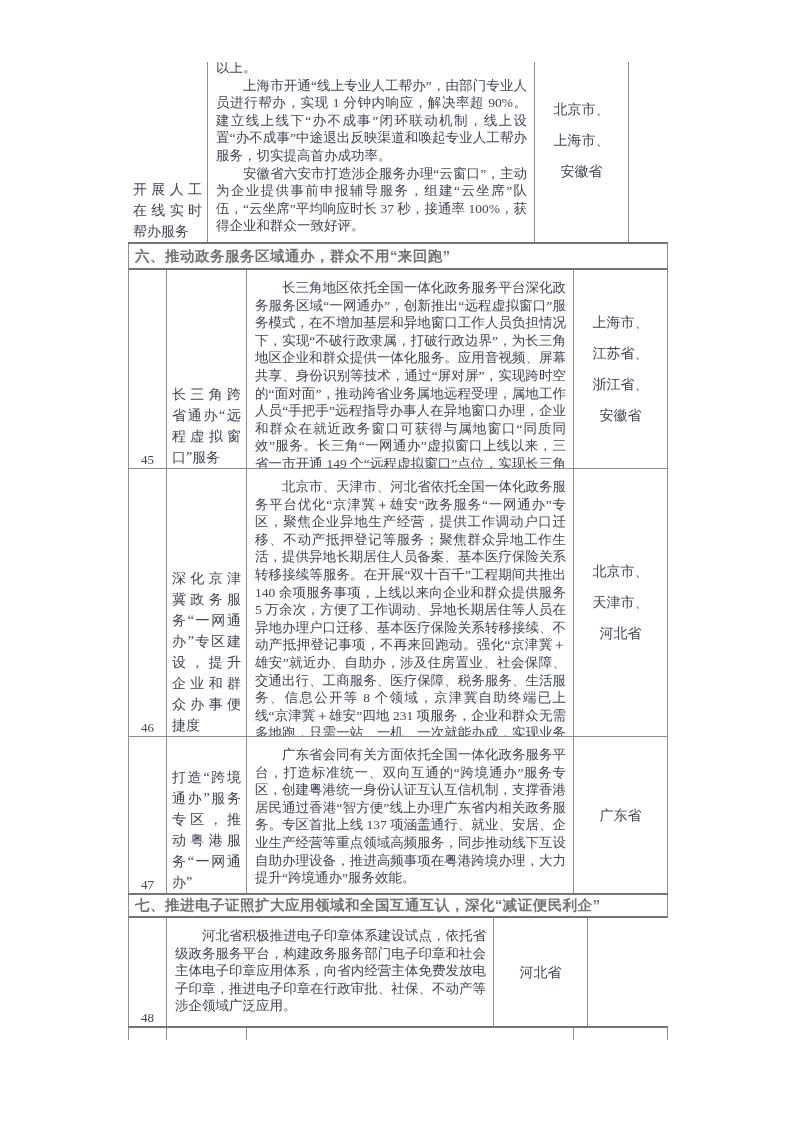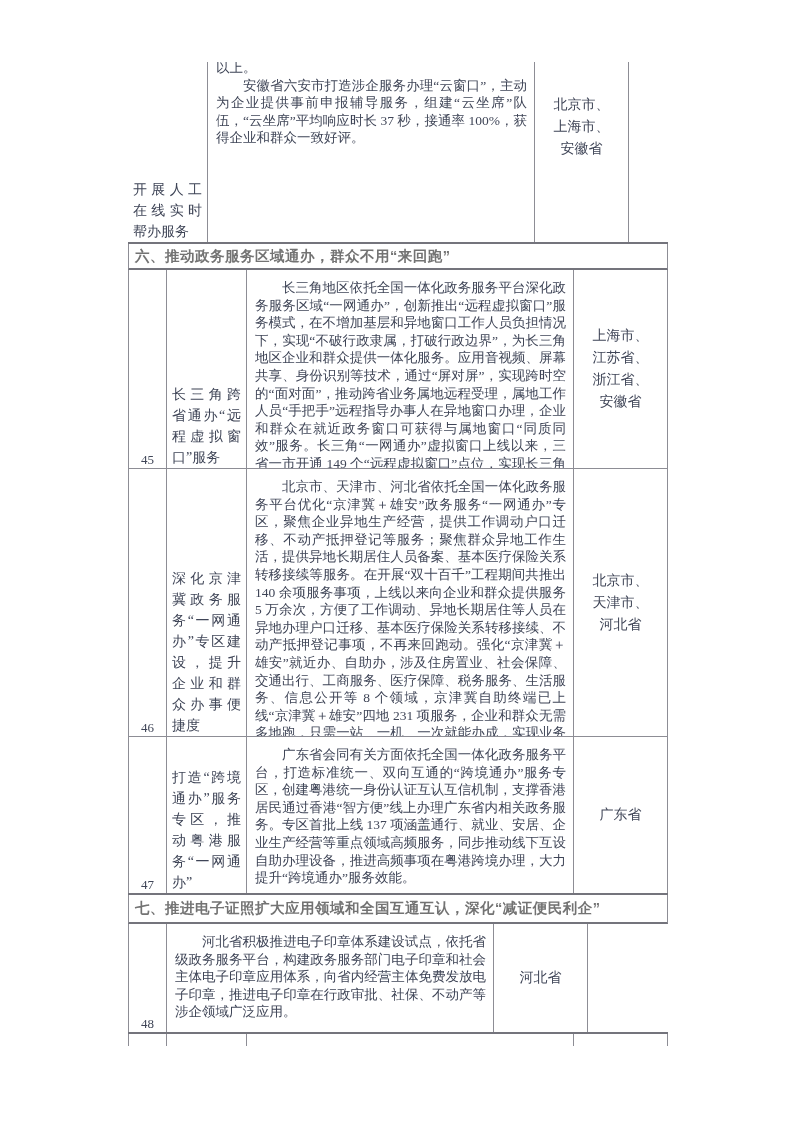--- a/index.html
+++ b/index.html
@@ -26,21 +26,21 @@
   }
   .c-title .tt { text-align:justify; width:100%; }
   .c-desc {
     width:327px; padding:9px 7px 0 8px;
     font-size:13.5px; line-height:17.6px; text-align:justify;
   }
   .c-desc p { margin:0; text-indent:2em; }
   .c-desc p.cont { text-indent:0; }
   .c-region {
     width:94px; display:flex; align-items:center; justify-content:center;
-    font-size:14px; line-height:22px; text-align:center;
+    font-size:14px; line-height:31px; text-align:center;
   }
   .c-region .rg { white-space:pre-line; }
   
   .r44 { height:182px; }
   .r45 { height:199px; }
   .r46 { height:268px; }
   .r47 { height:158px; }
   .r48 { height:110px; }
   .stub { height:12px; border-bottom:none; }
   
@@ -51,34 +51,35 @@
   .r44 .c-desc p.cont { margin-top:-3px; }
   .section-band {
     box-sizing:border-box; height:26px;
     border-left:1px solid #8d8d95; border-right:1px solid #8d8d95;
     border-bottom:2px solid #74747c;
     display:flex; align-items:center; padding-left:6px;
     font-weight:bold; font-size:14.5px; color:#737373;
     font-family:"Liberation Sans","DejaVu Sans",sans-serif;
     letter-spacing:0.5px;
   }
-  .band7 { height:29px; }
+  .band7 { height:23px; }
 </style>
 </head>
 <body>
 
 <div class="page">
   <div class="doc-table">
 
     <div class="trow r44 heavy">
       <div class="cell c-title">
         <div class="tt">开展人工在线实时帮办服务</div>
       </div>
       <div class="cell c-desc">
         <p class="cont">以上。</p>
+        <p>上海市开通“线上专业人工帮办”，由部门专业人员进行帮办，实现 1 分钟内响应，解决率超 90%。建立线上线下“办不成事”闭环联动机制，线上设置“办不成事”中途退出反映渠道和唤起专业人工帮办服务，切实提高首办成功率。</p>
         <p>安徽省六安市打造涉企服务办理“云窗口”，主动为企业提供事前申报辅导服务，组建“云坐席”队伍，“云坐席”平均响应时长 37 秒，接通率 100%，获得企业和群众一致好评。</p>
       </div>
       <div class="cell c-region">
         <div class="rg">北京市、
 上海市、
 安徽省</div>
       </div>
     </div>
 
     <div class="section-band">

